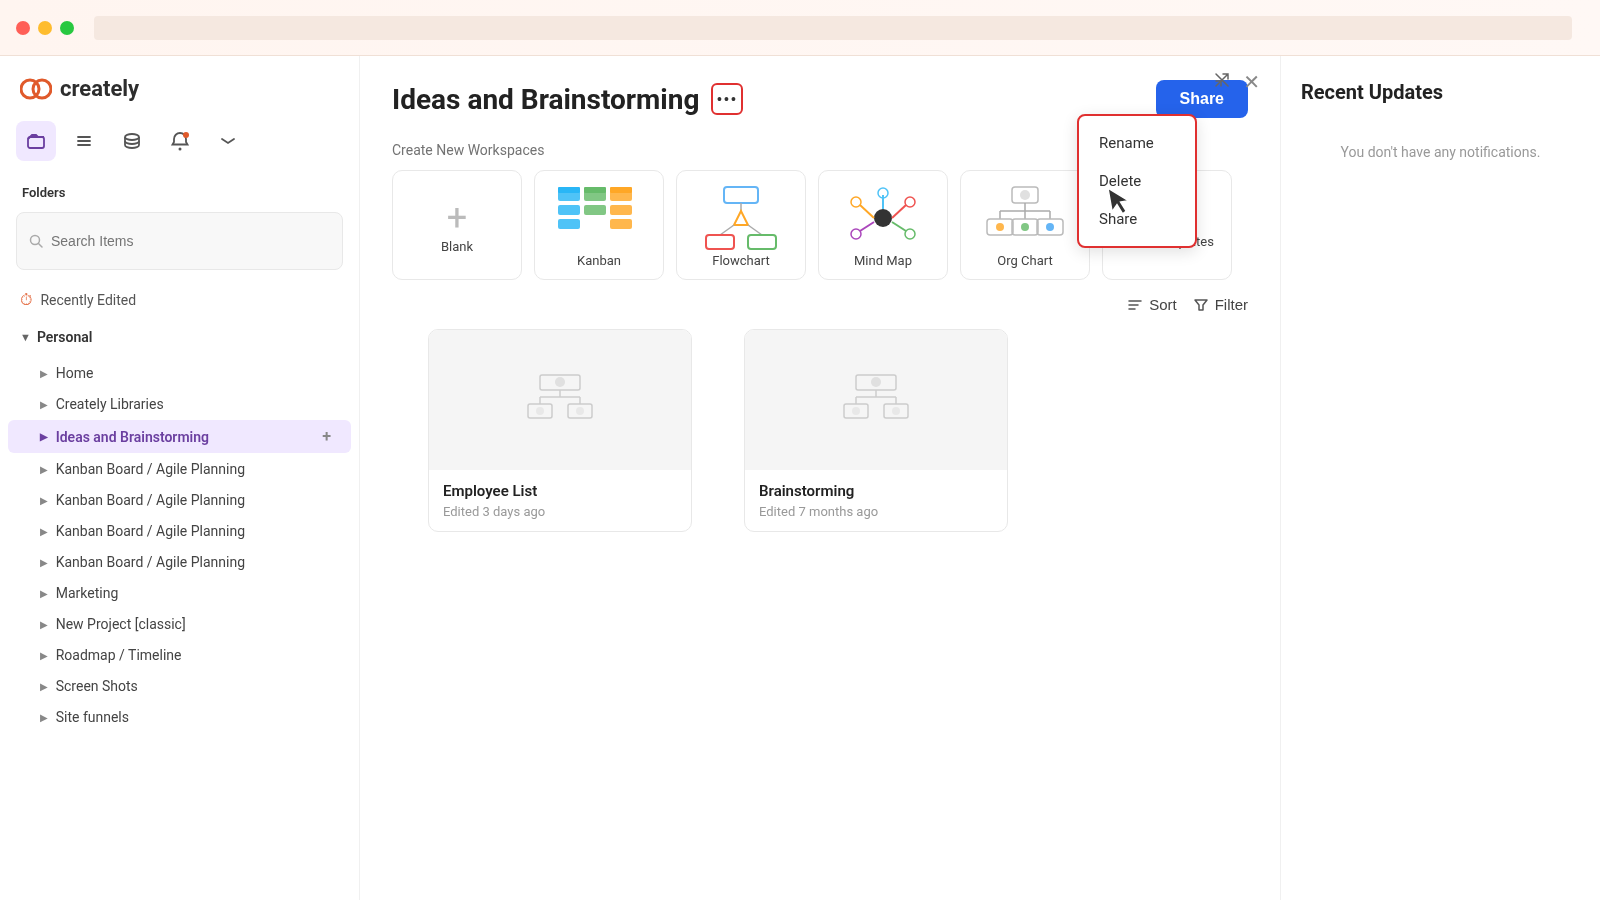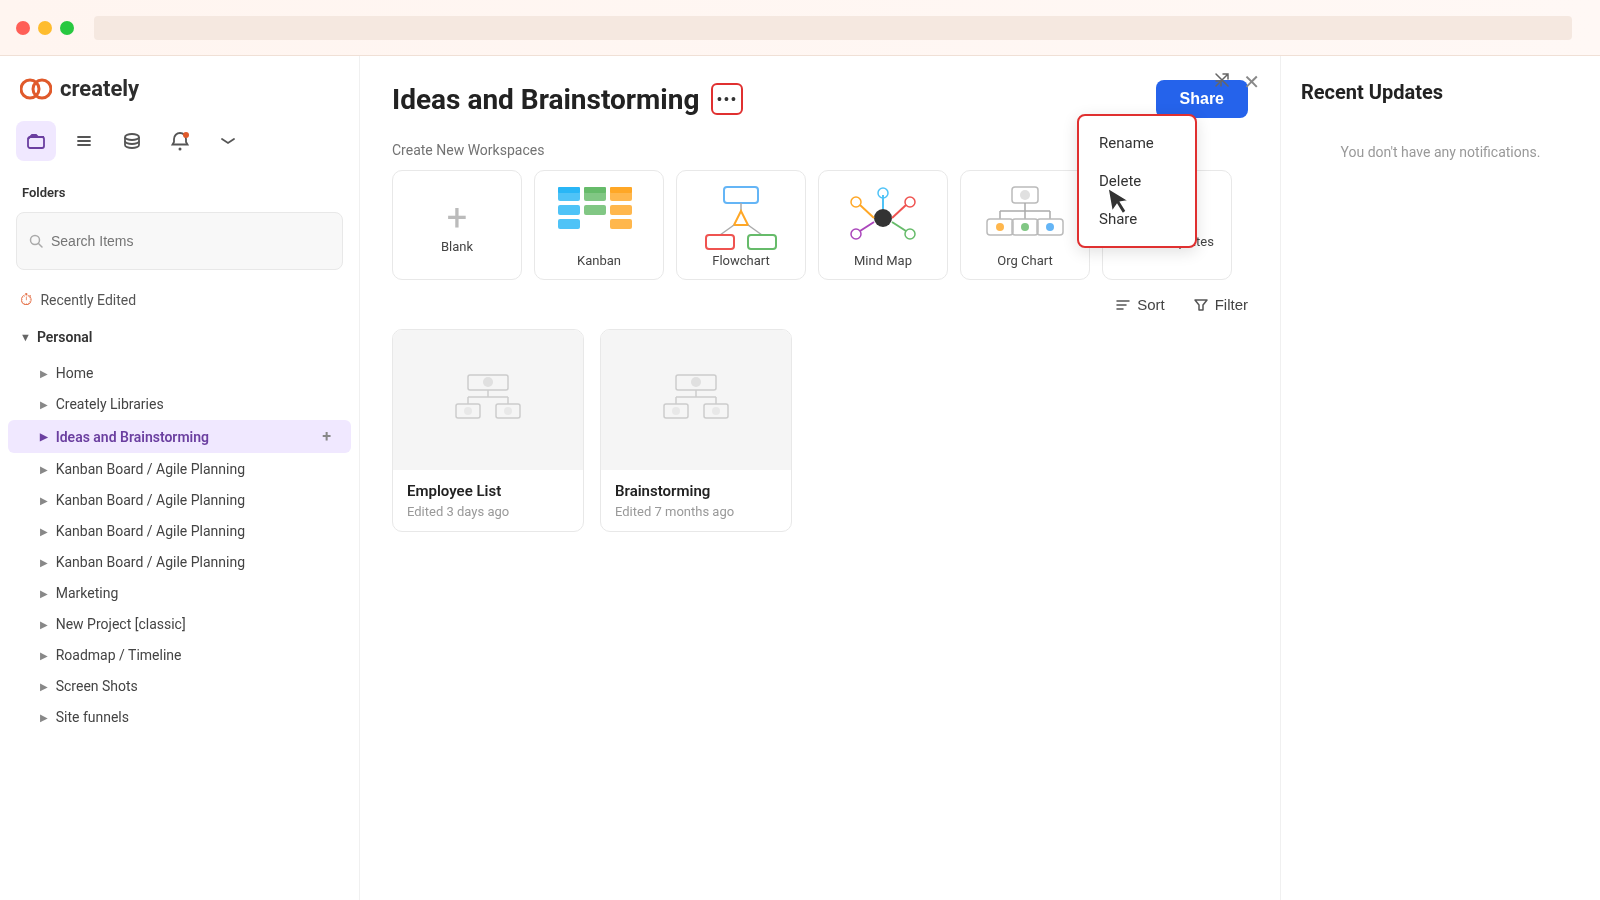--- a/index.html
+++ b/index.html
@@ -260,21 +260,21 @@
       cursor: pointer;
       background: #fff;
       transition: box-shadow 0.2s;
     }
     .template-name { font-size: 13px; color: #444; text-align: center; }
 
     
     .sort-filter-bar {
       display: flex;
       align-items: center;
-      gap: 28px;
+      gap: 16px;
       padding: 16px 32px 8px 32px;
     }
     .sort-btn, .filter-btn {
       display: flex;
       align-items: center;
       gap: 6px;
       border: none;
       background: transparent;
       font-size: 15px;
       color: #444;
@@ -283,27 +283,28 @@
     }
 
     
     .workspace-grid {
       display: flex;
       gap: 16px;
       padding: 8px 32px 32px 32px;
       flex-wrap: wrap;
     }
     .workspace-card {
-      width: 192px;
+      width: 264px;
       border: 1px solid #e8e8e8;
       border-radius: 10px;
       overflow: hidden;
       cursor: pointer;
       background: #fff;
       transition: box-shadow 0.2s;
+      margin-left: 36px;
     }
     .workspace-card-thumb {
       height: 140px;
       background: #f5f5f5;
       display: flex;
       align-items: center;
       justify-content: center;
     }
     .workspace-card-info {
       padding: 12px 14px;

